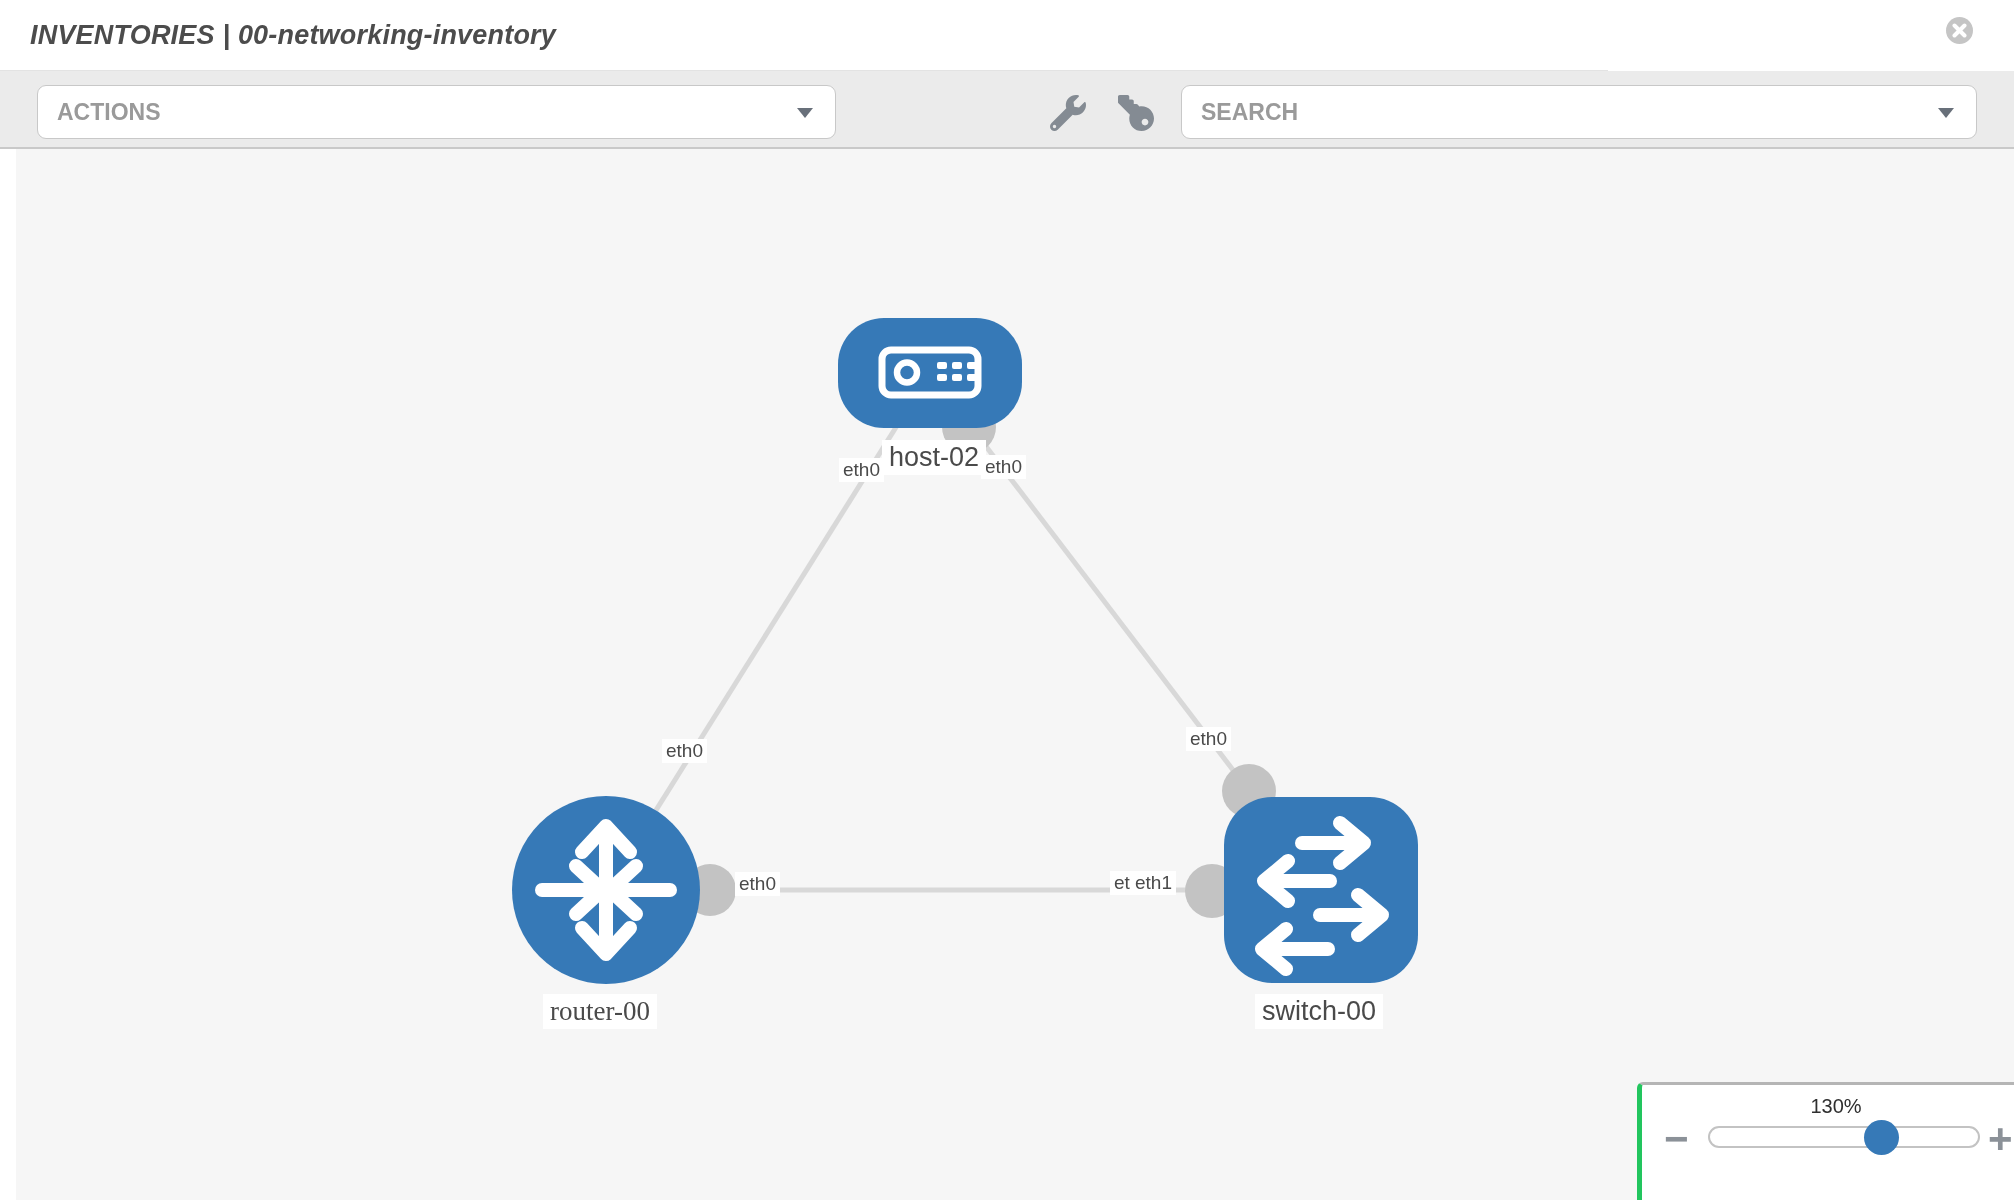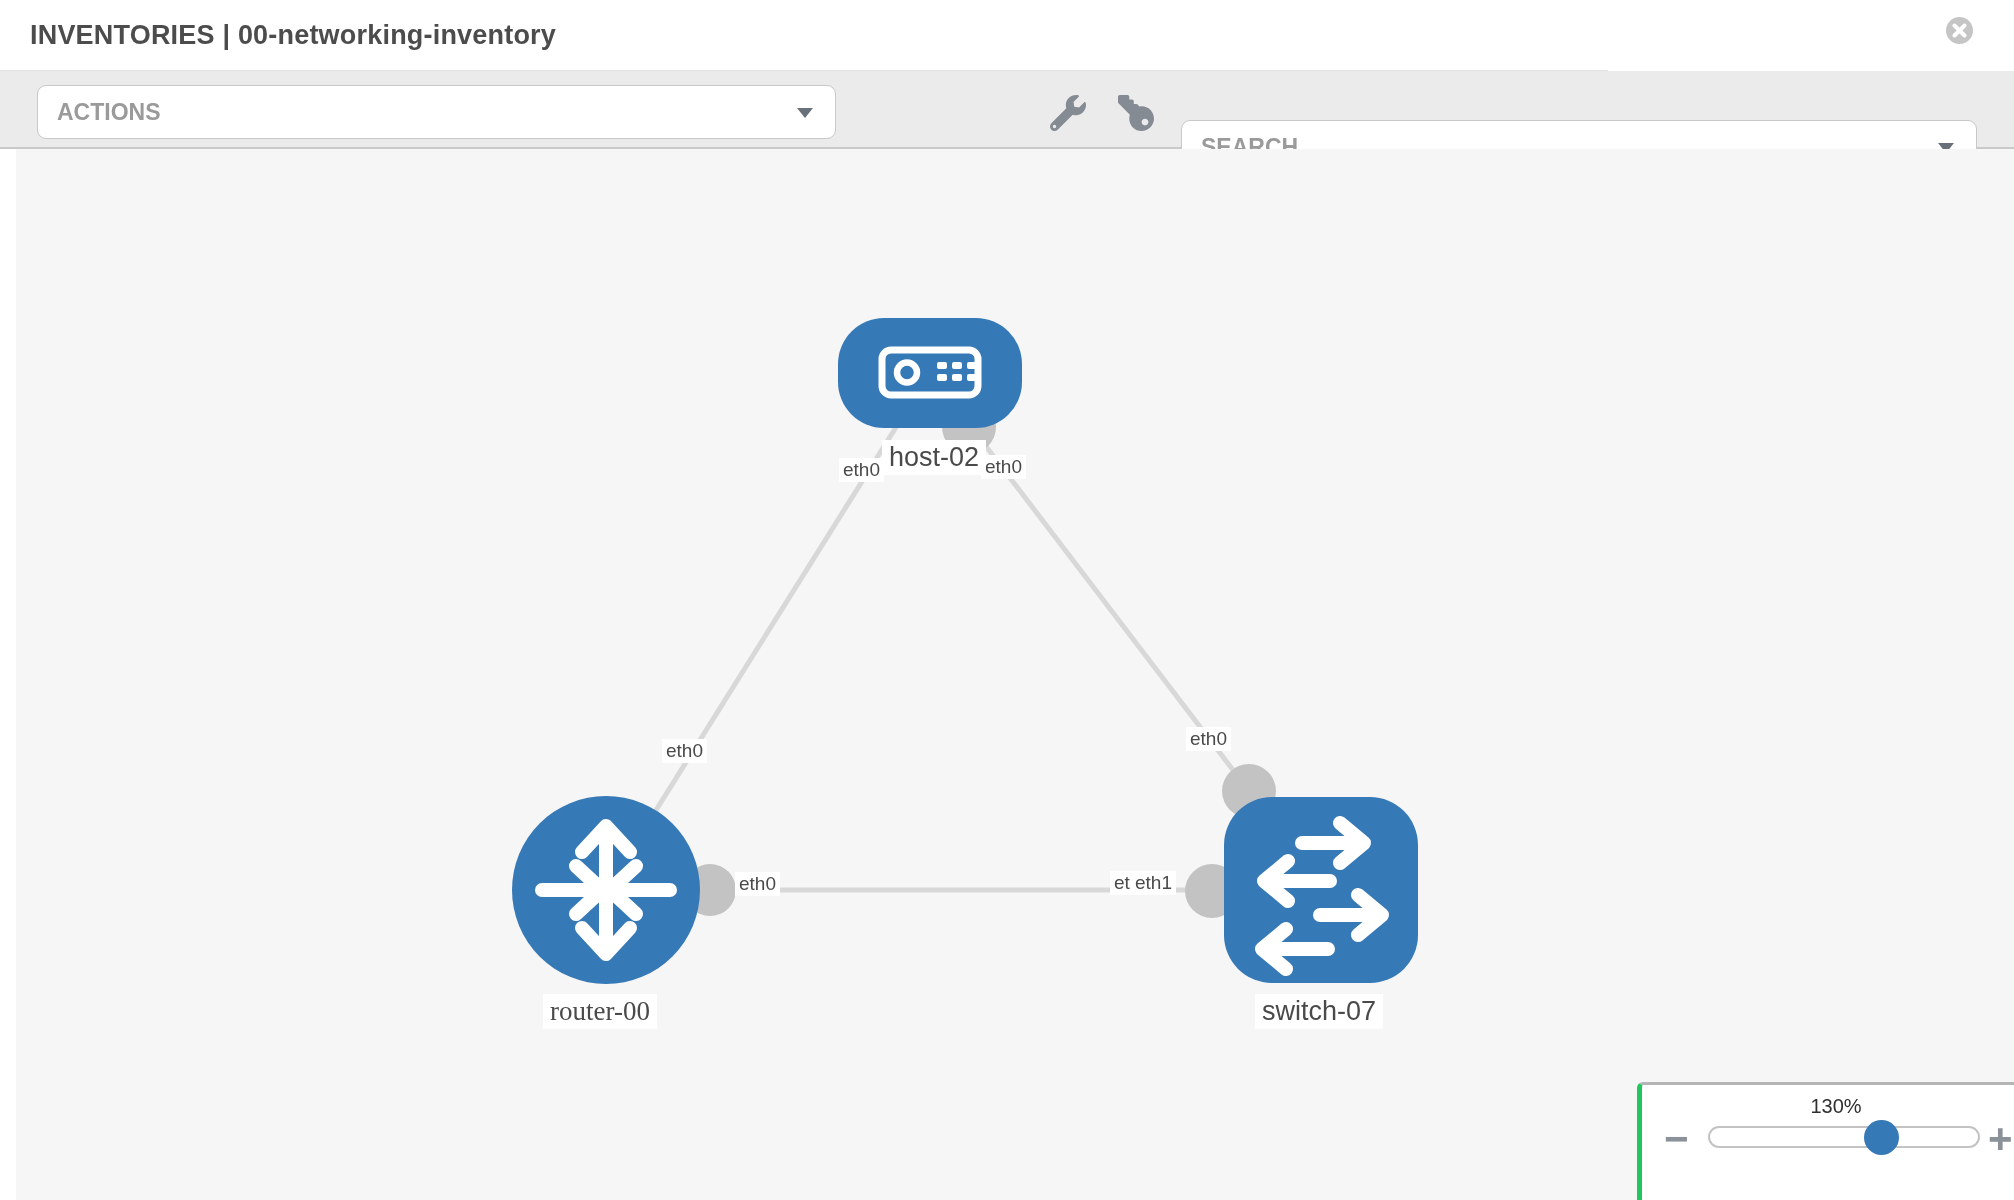--- a/index.html
+++ b/index.html
@@ -6,21 +6,21 @@
   body{
     width:2014px;height:1200px;overflow:hidden;
     font-family:"Liberation Sans","DejaVu Sans",sans-serif;
     background:#ffffff;position:relative;
   }
   .app{position:absolute;inset:0;}
 
   
   .header{
     position:absolute;left:0;top:0;width:1608px;height:70px;
-    background:#ffffff;border-bottom:1px solid #e3e3e3;
+    background:#ffffff;border-bottom:1px solid #e3e3e3;font-style:italic;
   }
   .page-title{
     position:absolute;left:30px;top:0;height:70px;line-height:70px;
     font-size:27px;font-weight:bold;color:#4c4c4c;letter-spacing:0.2px;
   }
   .close-btn{
     position:absolute;left:1946px;top:17px;width:27px;height:27px;border-radius:50%;
     background:#c5c5c5;cursor:pointer;
   }
   .close-btn svg{position:absolute;left:6px;top:6px;}
@@ -31,21 +31,21 @@
     background:#ebebeb;border-bottom:2px solid #c9c9c9;
   }
   .select-box{
     position:absolute;top:14px;height:54px;box-sizing:border-box;
     background:#ffffff;border:1px solid #c8c8c8;border-radius:9px;
     font-size:23px;color:#9a9a9a;line-height:52px;padding-left:19px;
     cursor:pointer;
     font-weight:bold;
   }
   .select-actions{left:37px;width:799px;}
-  .select-search{left:1181px;width:796px;margin-top:35px;}
+  .select-search{left:1181px;width:796px;}
   .caret{
     position:absolute;right:22px;top:22px;width:0;height:0;
     border-left:8px solid transparent;border-right:8px solid transparent;
     border-top:10px solid #68707a;
   }
   .tool-icon{
     position:absolute;top:24px;width:36px;height:36px;cursor:pointer;
   }
   .tool-wrench{left:1050px;}
   .tool-key{left:1118px;}
@@ -205,21 +205,21 @@
     <div class="eth-label" style="left:823px;top:309px;">eth0</div>
     <div class="eth-label" style="left:965px;top:306px;">eth0</div>
     <div class="eth-label" style="left:646px;top:590px;">eth0</div>
     <div class="eth-label" style="left:719px;top:723px;">eth0</div>
     <div class="eth-label" style="left:1170px;top:578px;">eth0</div>
     <div class="eth-label" style="left:1094px;top:722px;">eth0</div>
     <div class="eth-label" style="left:1115px;top:722px;">eth1</div>
 
     <div class="node-label" style="left:866px;top:291px;">host-02</div>
     <div class="node-label" style="left:527px;top:845px;font-family:Liberation Serif, serif;">router-00</div>
-    <div class="node-label" style="left:1239px;top:845px;">switch-07</div>
+    <div class="node-label" style="left:1239px;top:845px;">switch-00</div>
 
     <div class="zoom-panel">
       <div class="zoom-level">130%</div>
       <div class="zoom-sign zoom-minus">
         <span>−</span>
       </div>
       <div class="zoom-track"></div>
       <div class="zoom-handle"></div>
       <div class="zoom-sign zoom-plus">
         <span>+</span>

